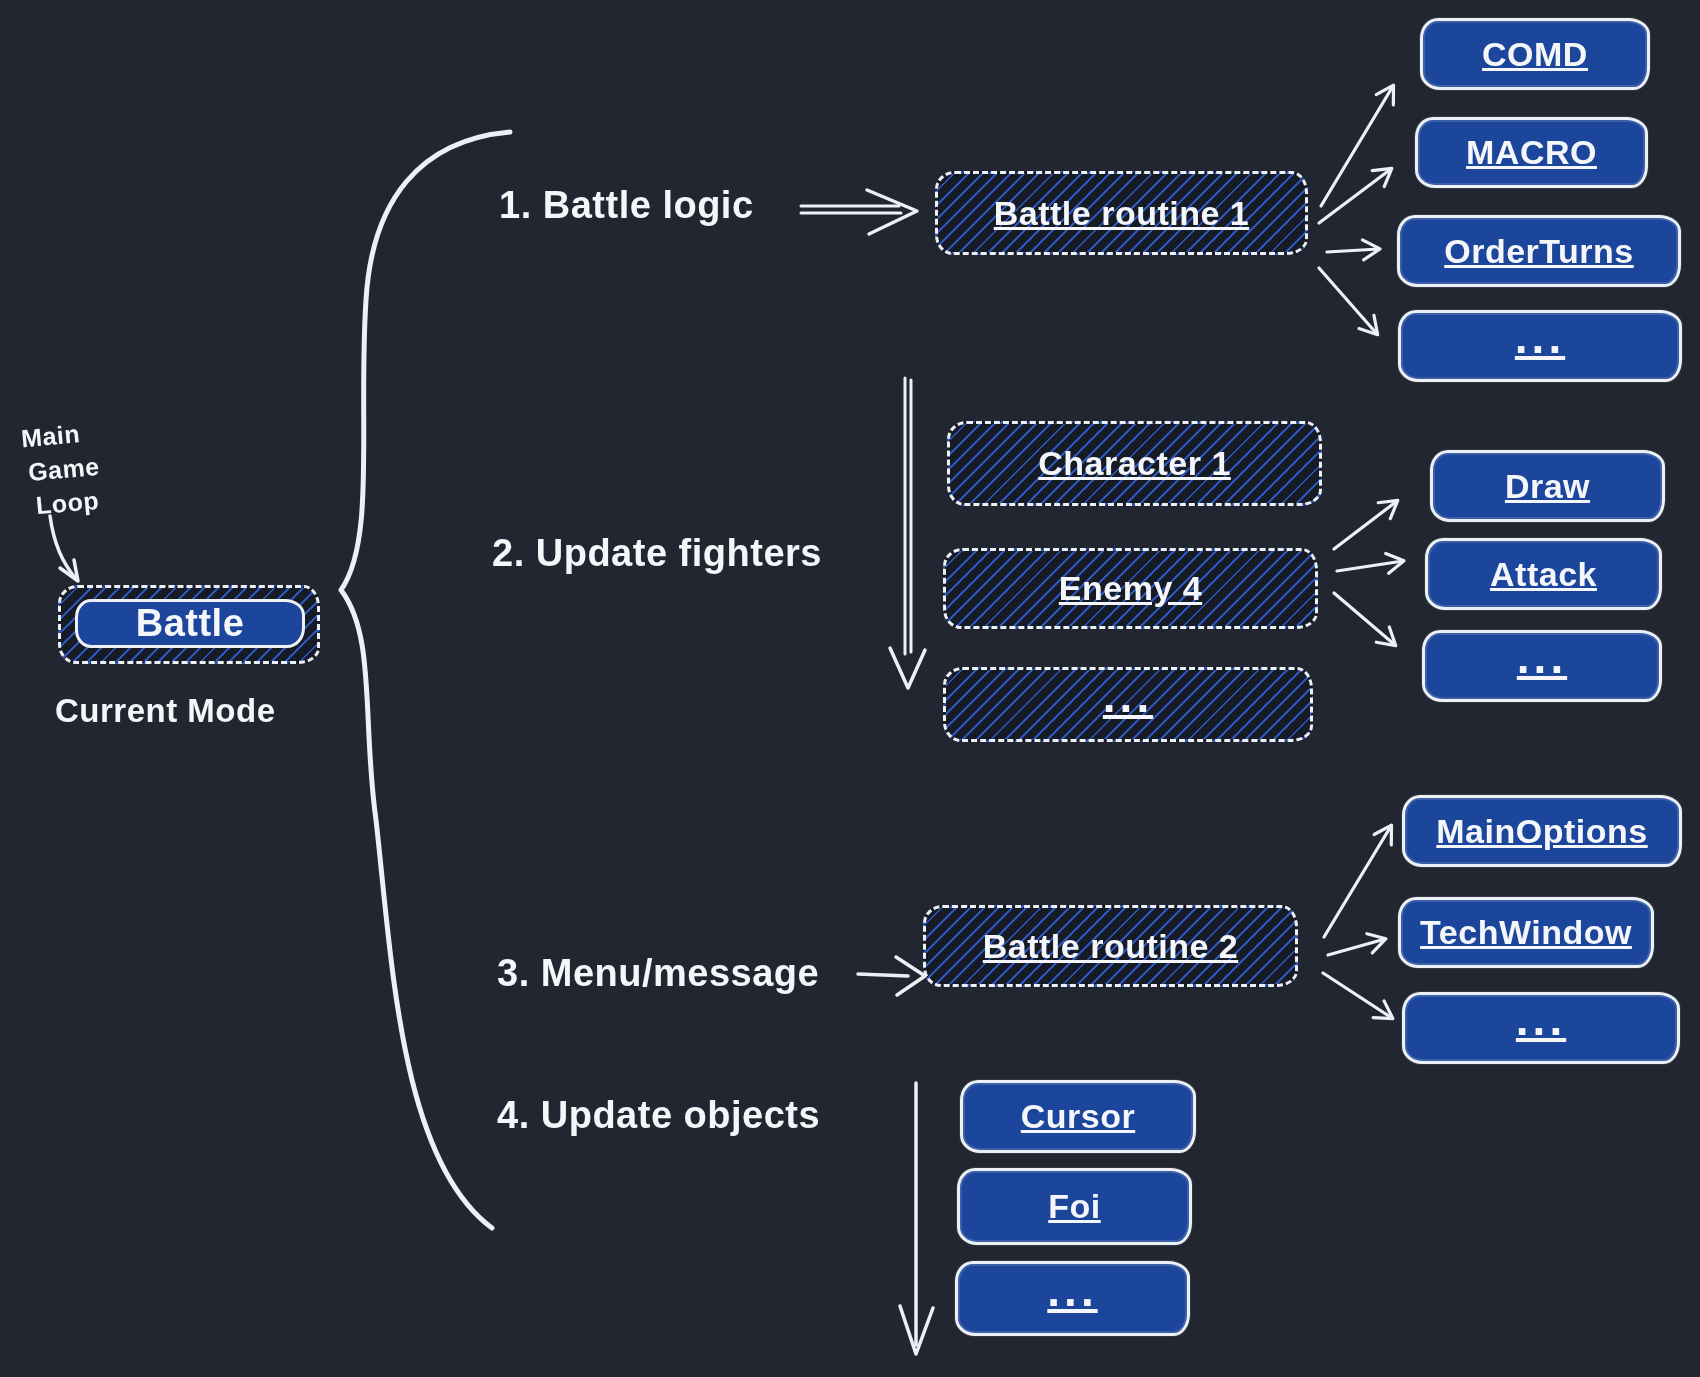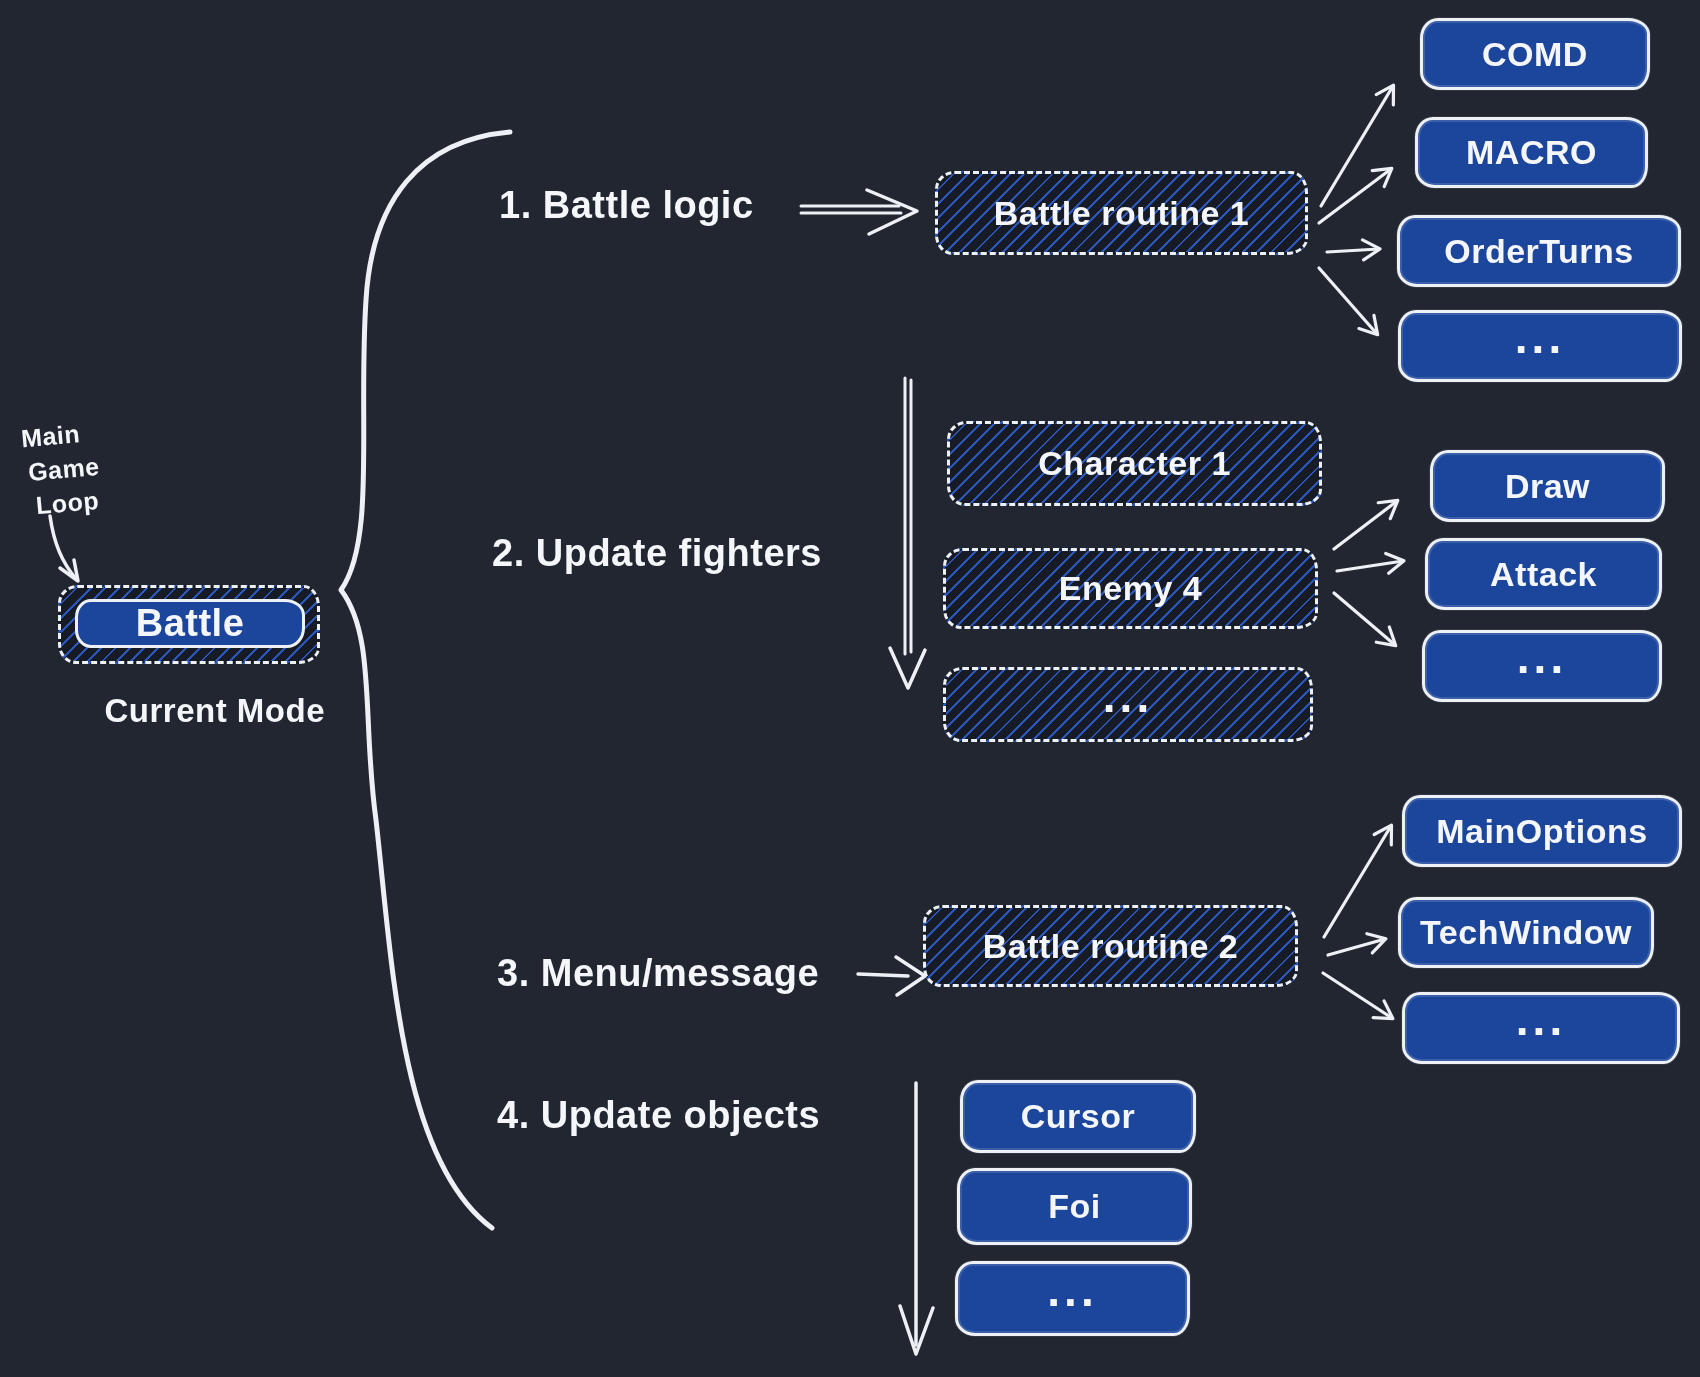--- a/index.html
+++ b/index.html
@@ -14,21 +14,21 @@
   .canvas{
     position:relative;width:1700px;height:1377px;background:var(--bg);
     overflow:hidden;
     font-family:"Liberation Sans","DejaVu Sans",sans-serif;
     color:var(--text);
   }
   .overlay{position:absolute;left:0;top:0;width:1700px;height:1377px;pointer-events:none;z-index:5;}
   .box{
     position:absolute;display:flex;align-items:center;justify-content:center;
     text-align:left;font-weight:bold;font-size:34px;letter-spacing:.5px;
-    color:var(--text);box-sizing:border-box;z-index:2;
+    color:var(--text);box-sizing:border-box;z-index:2;text-decoration:underline;
   }
   .solid-box{
     background:var(--blue);
     border:3px solid var(--stroke);
     border-radius:18px 22px 16px 20px / 20px 16px 22px 18px;
     box-shadow:inset 0 0 0 2px rgba(255,255,255,.14), 0 0 0 1px rgba(255,255,255,.08);
   }
   .hatch-box{
     background:repeating-linear-gradient(135deg, var(--hatch-line) 0 2px, var(--hatch-bg) 2px 10px);
     border:3.5px dashed var(--stroke);
@@ -49,21 +49,21 @@
   }
   .main-loop{
     position:absolute;left:24px;top:418px;z-index:2;
     font-weight:bold;font-size:25px;line-height:34px;
     transform:rotate(-5deg);letter-spacing:.5px;
   }
   .main-loop span{display:block;}
   .main-loop span:nth-child(2){margin-left:4px;}
   .main-loop span:nth-child(3){margin-left:9px;}
   .current-mode{
-    position:absolute;left:55px;top:692px;width:270px;text-align:right;
+    position:absolute;left:55px;top:692px;width:270px;text-align:left;
     font-weight:bold;font-size:33px;letter-spacing:.5px;z-index:2;white-space:nowrap;
   }
 </style>
 </head>
 <body>
 
 <div class="canvas">
 
   <div class="main-loop">
     <span>Main</span>

